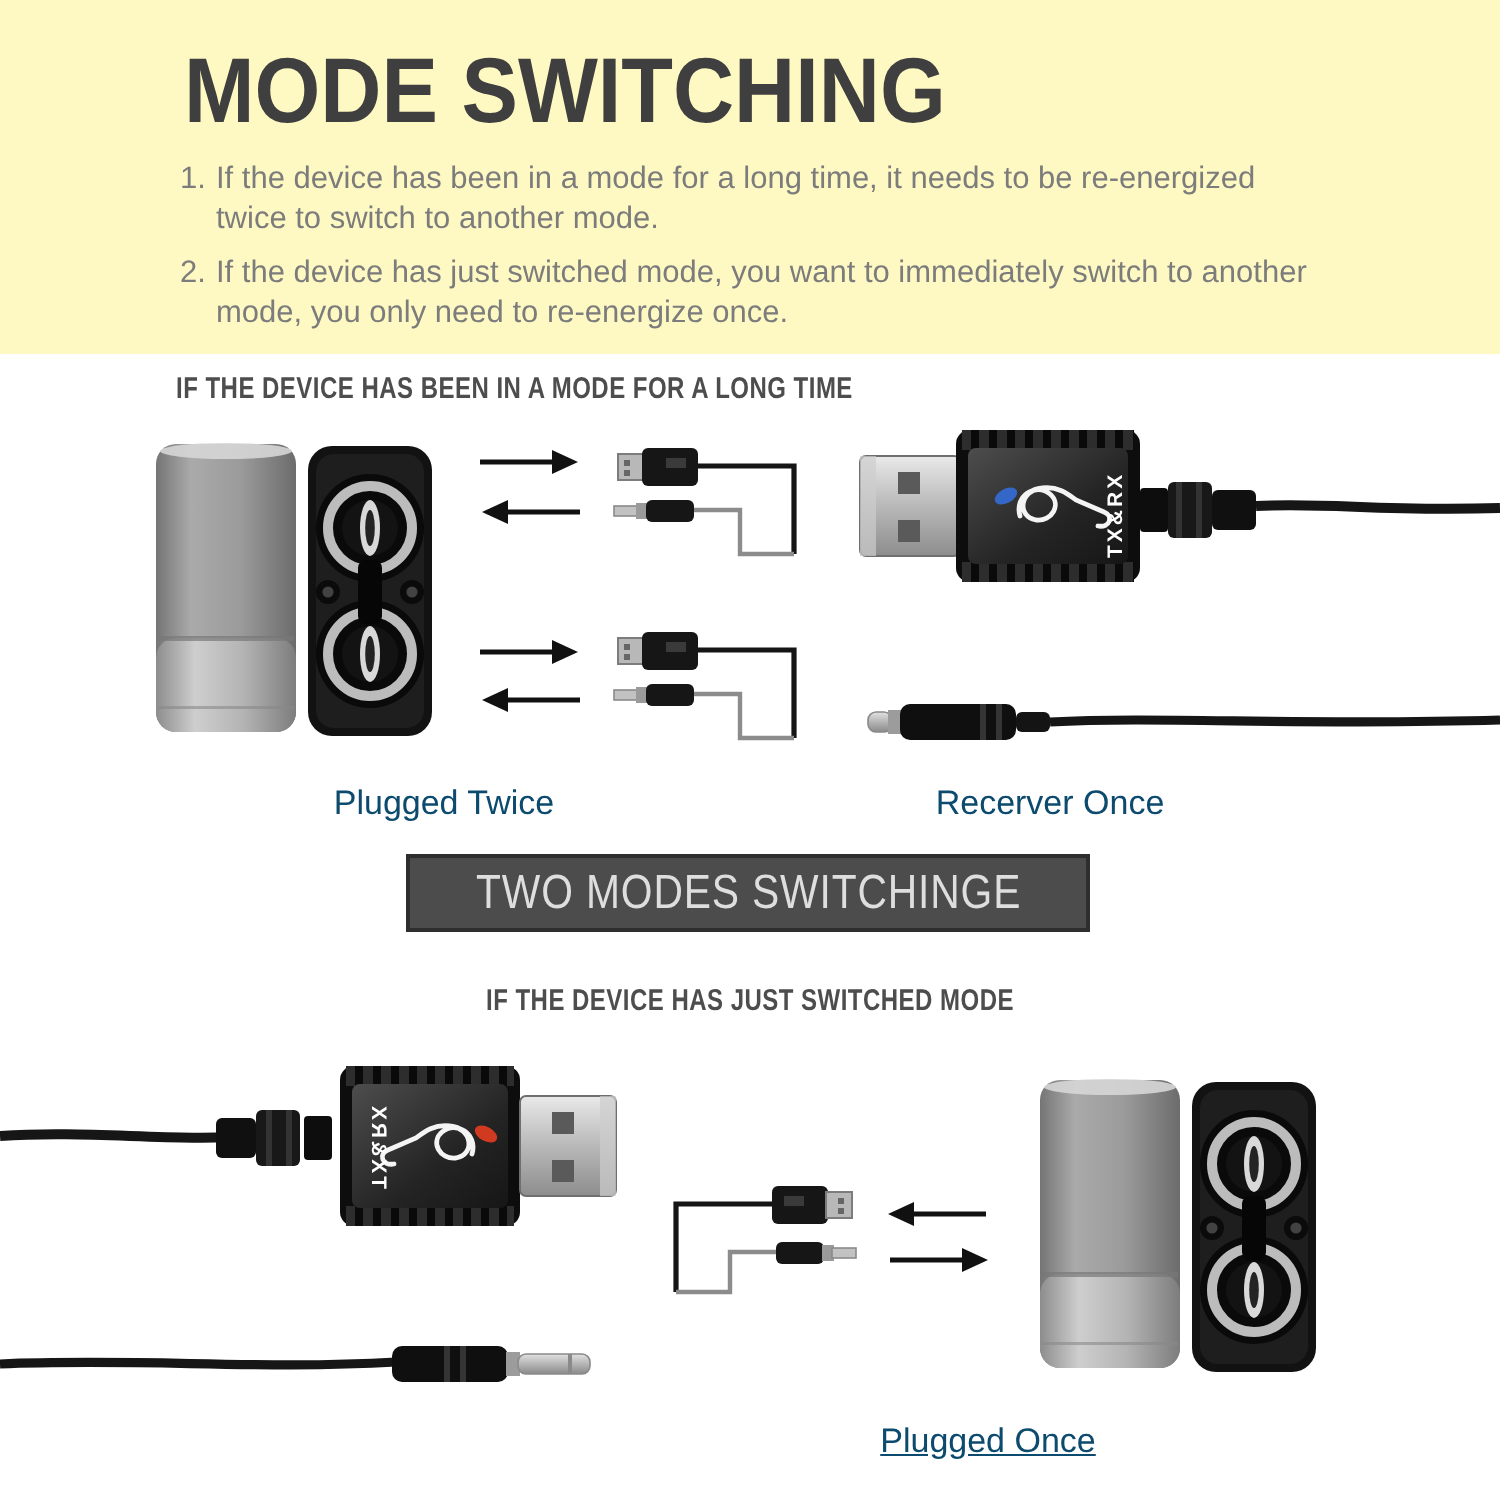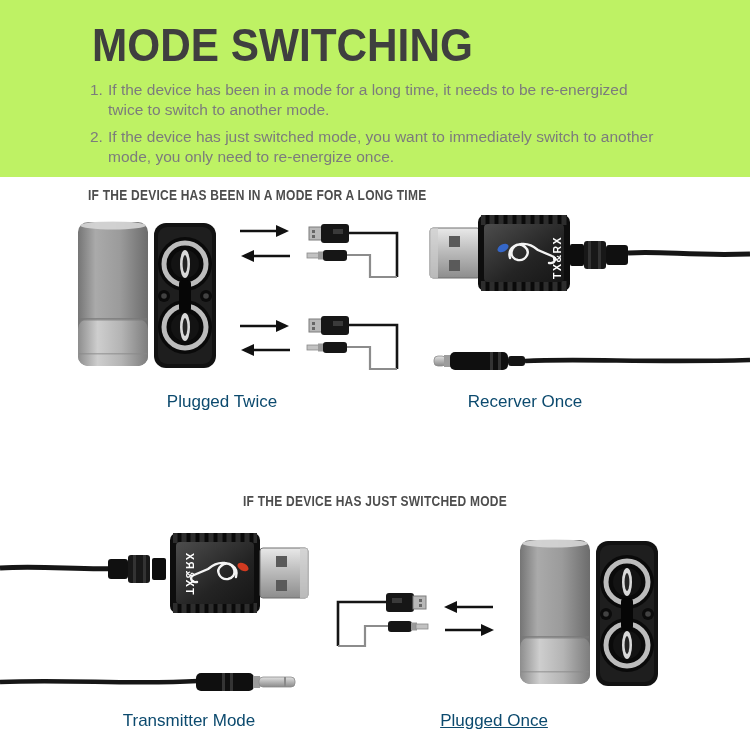--- a/index.html
+++ b/index.html
@@ -1,18 +1,18 @@
 <!DOCTYPE html>
 <html><head>
 <meta charset="utf-8">
 <style>
   html,body{margin:0;padding:0;background:#fff;}
   .canvas{position:relative;width:750px;height:750px;background:#ffffff;
           font-family:"Liberation Sans",sans-serif;overflow:hidden;}
-  .header{position:absolute;left:0;top:0;width:750px;height:177px;background:#bef264;}
+  .header{position:absolute;left:0;top:0;width:750px;height:177px;background:#fef9c3;}
   .title{position:absolute;left:92px;top:18px;font-size:46px;font-weight:700;color:#3f3f3f;
          letter-spacing:0px;white-space:nowrap;transform:scaleX(.92);transform-origin:left top;}
   .instr{position:absolute;left:90px;width:572px;display:flex;color:#7c7c7c;
          font-size:15.5px;line-height:20px;}
   .instr .num{flex:0 0 18px;}
   .instr-1{top:80px;}
   .instr-2{top:127px;}
   .sec-heading{position:absolute;font-size:15px;font-weight:700;color:#4d4d4d;
                letter-spacing:.3px;white-space:nowrap;transform:scaleX(.8);transform-origin:left top;}
   .sec-heading-1{left:88px;top:186px;}
@@ -180,20 +180,23 @@
     <rect x="14" y="10" width="7" height="12" fill="#9c9c9c"></rect>
     <rect x="20" y="7" width="58" height="18" rx="5" fill="#0f0f0f"></rect>
     <rect x="60" y="7" width="3" height="18" fill="#343434"></rect>
     <rect x="68" y="7" width="3" height="18" fill="#343434"></rect>
     <rect x="78" y="11" width="17" height="10" rx="3" fill="#141414"></rect>
   </svg>
 
   <div class="caption cap-1">Plugged Twice</div>
   <div class="caption cap-2">Recerver Once</div>
 
+  <div class="banner">
+    <span>TWO MODES SWITCHINGE</span>
+  </div>
 
   <div class="sec-heading sec-heading-2">IF THE DEVICE HAS JUST SWITCHED MODE</div>
 
   <svg class="abs" style="left:0;top:531px" width="312" height="88" viewBox="0 0 312 88">
     <path d="M0 37 C45 34 85 40 128 37" fill="none" stroke="#161616" stroke-width="5"></path>
     <rect x="108" y="28" width="20" height="20" rx="3" fill="#101010"></rect>
     <rect x="128" y="24" width="22" height="28" rx="3" fill="#181818"></rect>
     <rect x="133" y="24" width="3" height="28" fill="#333"></rect>
     <rect x="143" y="24" width="3" height="28" fill="#333"></rect>
     <rect x="152" y="27" width="14" height="22" rx="2" fill="#0d0d0d"></rect>
@@ -260,16 +263,15 @@
     <circle cx="109" cy="109" r="14" fill="#131313"></circle>
     <ellipse cx="109" cy="109" rx="5" ry="14" fill="#d9d9d9"></ellipse>
     <ellipse cx="109" cy="109" rx="2.4" ry="9" fill="#242424"></ellipse>
     <rect x="103" y="62" width="12" height="32" rx="4" fill="#060606"></rect>
     <circle cx="88" cy="78" r="6" fill="#0b0b0b"></circle>
       <circle cx="88" cy="78" r="2.8" fill="#424242"></circle>
     <circle cx="130" cy="78" r="6" fill="#0b0b0b"></circle>
       <circle cx="130" cy="78" r="2.8" fill="#424242"></circle>
   </svg>
 
-  <div class="caption cap-3">Transmitter Mode</div>
   <div class="caption cap-4">Plugged Once</div>
 
 </div>
 
 </body></html>

